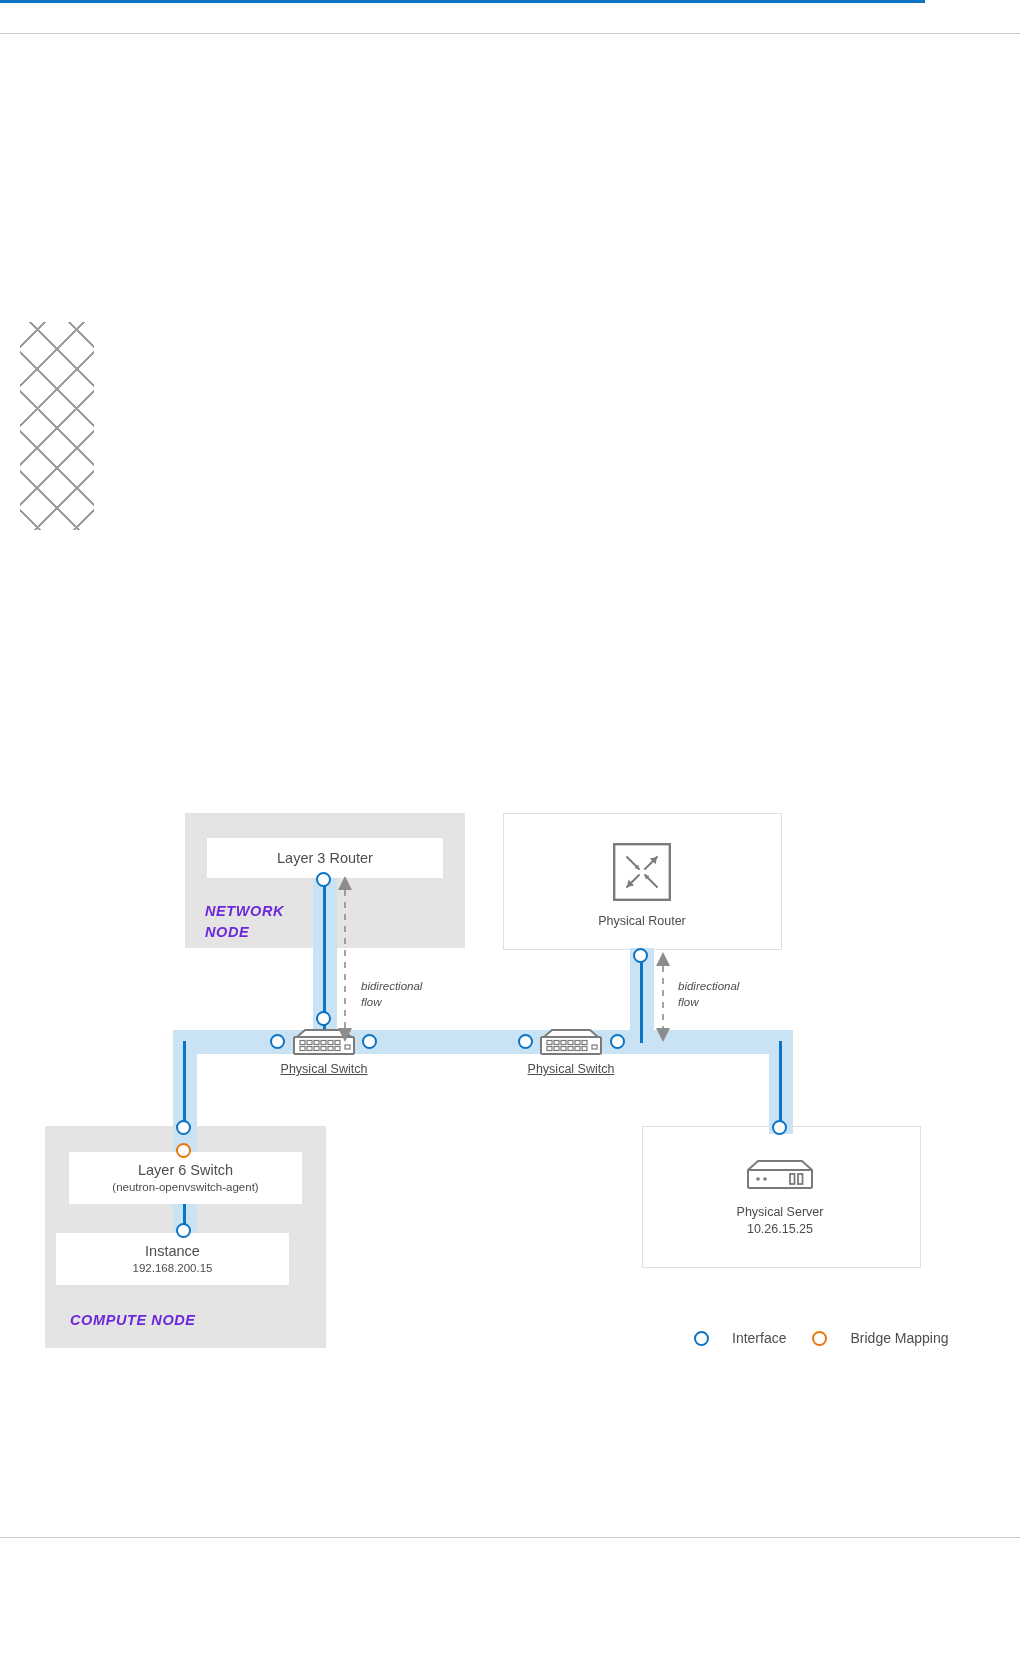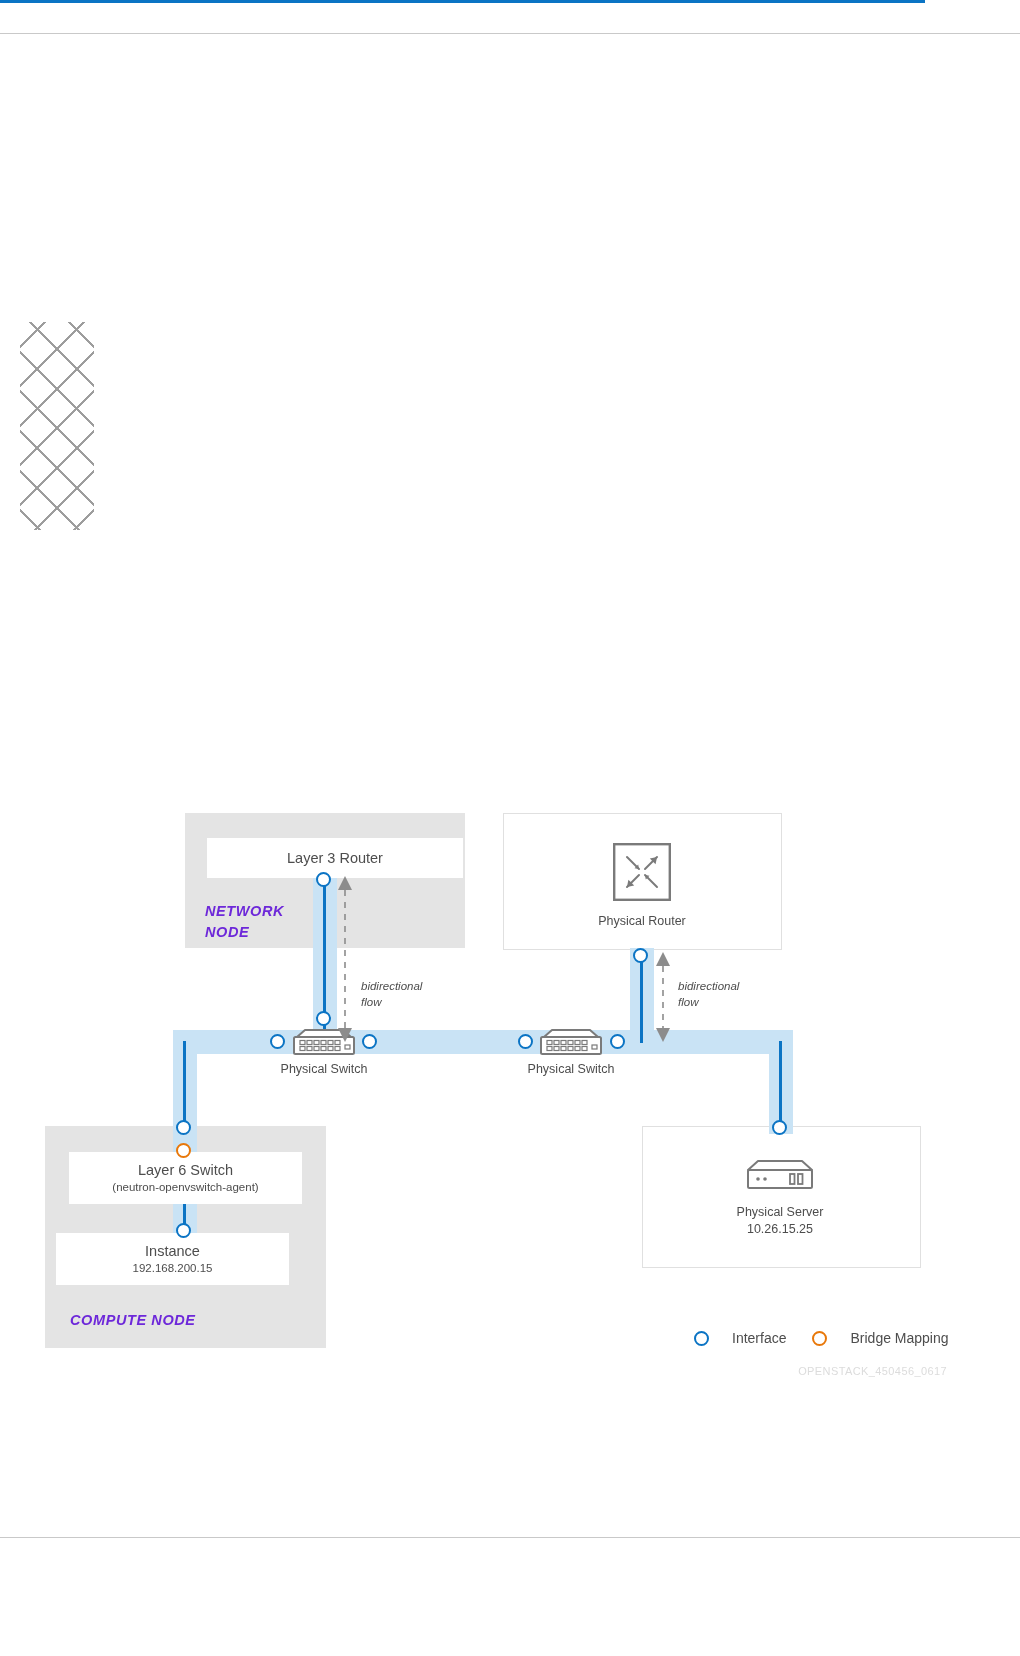--- a/index.html
+++ b/index.html
@@ -33,21 +33,21 @@
   .panel-compute{left:45px;top:1126px;width:281px;height:222px;}
 
   
   .wbox{position:absolute;background:#ffffff;border:1px solid #e0e0e0;box-sizing:border-box;}
   .box-physrouter{left:503px;top:813px;width:279px;height:137px;}
   .box-physserver{left:642px;top:1126px;width:279px;height:142px;}
 
   
   .pbox{position:absolute;background:#ffffff;box-sizing:border-box;
         display:flex;flex-direction:column;align-items:center;justify-content:center;}
-  .box-l3router{left:207px;top:838px;width:256px;height:40px;}
+  .box-l3router{left:207px;top:838px;width:236px;height:40px;}
   .box-l2switch{left:69px;top:1152px;width:233px;height:52px;}
   .box-instance{left:56px;top:1233px;width:233px;height:52px;}
 
   .boxtitle{font-size:14.5px;color:#4d4d4d;line-height:1.25;}
   .boxsub{font-size:11.5px;color:#4d4d4d;line-height:1.3;}
 
   
   .grouptitle{position:absolute;font-size:14.5px;font-weight:bold;letter-spacing:.6px;
               color:#6d28d9;line-height:1.45;font-style:italic;}
   .gt-network{left:205px;top:901px;width:140px;}
@@ -93,21 +93,21 @@
   .c-physrouter{left:633px;top:948px;}
   .c-compute-iface{left:176px;top:1120px;}
   .c-compute-bridge{left:176px;top:1143px;}
   .c-instance{left:176px;top:1223px;}
   .c-server{left:772px;top:1120px;}
 
   
   .switchicon{position:absolute;width:70px;height:28px;}
   .sw1{left:289px;top:1028px;}
   .sw2{left:536px;top:1028px;}
-  .switchlabel{position:absolute;font-size:12.5px;color:#4d4d4d;text-align:center;width:160px;}
+  .switchlabel{position:absolute;font-size:12.5px;color:#4d4d4d;text-align:center;width:160px;text-decoration:underline;}
   .swlbl1{left:244px;top:1062px;}
   .swlbl2{left:491px;top:1062px;}
 
   
   .flow{position:absolute;width:26px;}
   .flow svg{display:block;}
   .flow-1{left:332px;top:876px;height:166px;}
   .flow-2{left:650px;top:952px;height:90px;}
   .flowlabel{position:absolute;font-size:11.5px;font-style:italic;color:#4d4d4d;line-height:1.35;}
   .fl-1{left:361px;top:979px;width:90px;}
@@ -300,16 +300,15 @@
       <div class="legend-item">
         <span class="dot iface"></span>
         <span class="ltext">Interface</span>
       </div>
       <div class="legend-item">
         <span class="dot bridge"></span>
         <span class="ltext">Bridge Mapping</span>
       </div>
     </div>
 
-    <div class="docid">OPENSTACK_450456_0617</div>
 
   </div>
 </div>
 
 </body></html>

